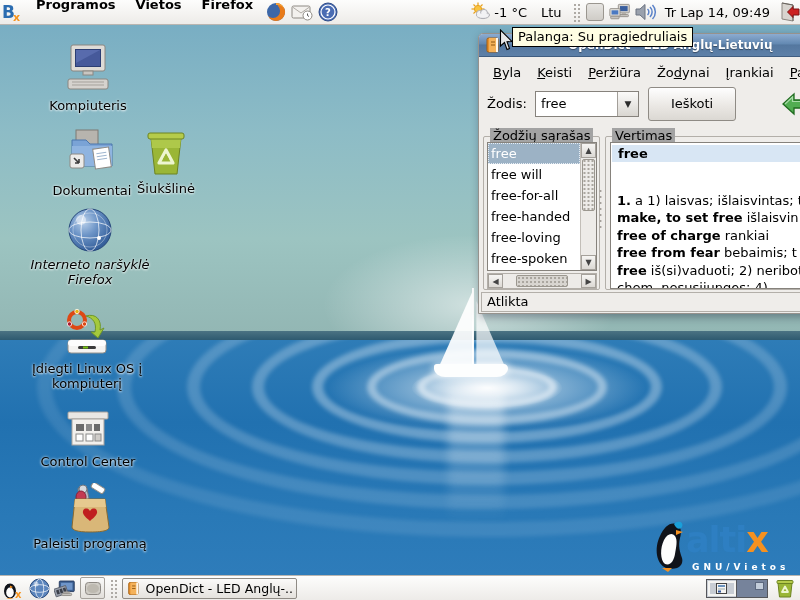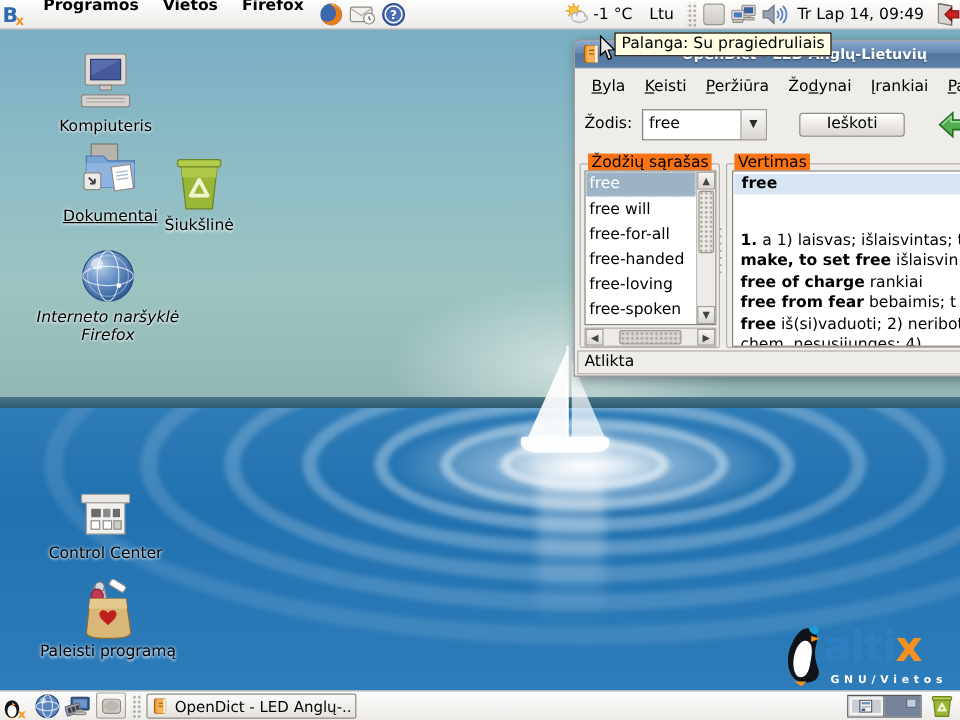--- a/index.html
+++ b/index.html
@@ -74,26 +74,26 @@
   .title-text { color:#fff; font-weight:bold; font-size:12px; margin-left:62px; white-space:nowrap;
          text-shadow:0 1px 1px rgba(0,0,0,.4); }
   .menubar { height:30px; display:flex; align-items:center; padding-left:6px; overflow:hidden; }
   .mi { padding:5px 8px; white-space:nowrap; }
   .mi u { text-decoration:underline; }
   .searchrow { height:33px; display:flex; align-items:center; padding-left:8px; position:relative; }
   .combo { display:flex; width:104px; height:26px; border:1px solid #86827c; background:#fff; margin-left:8px; }
   .combo-text { flex:1; padding:4px 0 0 5px; }
   .combo-btn { width:21px; background:linear-gradient(180deg,#fbfaf9,#d9d6d1); border-left:1px solid #a39f99;
          display:flex; align-items:center; justify-content:center; font-size:9px; color:#2b2b2b; }
-  .btn { height:20px; margin-left:27px; padding:0 22px; background:linear-gradient(180deg,#fefefe,#e9e6e2 60%,#dbd8d3);
+  .btn { height:34px; margin-left:9px; padding:0 22px; background:linear-gradient(180deg,#fefefe,#e9e6e2 60%,#dbd8d3);
          border:1px solid #8f8b85; border-radius:3px; display:flex; align-items:center; }
   .back-arrow { position:absolute; left:303px; top:4px; }
   .groups { position:absolute; left:0; top:94px; width:340px; height:164px; }
   .groupbox { position:absolute; border:1px solid #b3afa9; border-radius:2px; }
-  .group-label { position:absolute; top:-9px; left:6px; background:#f97316; padding:0 3px; white-space:nowrap; }
+  .group-label { position:absolute; top:-9px; left:6px; background:#a3a3a3; padding:0 3px; white-space:nowrap; }
   .g1 { left:4px; top:8px; width:117px; height:154px; }
   .g2 { left:126px; top:8px; width:220px; height:154px; }
   .listwrap { position:absolute; left:3px; top:5px; width:110px; height:129px; border:1px solid #86827c;
          background:#fff; display:flex; }
   .listitems { flex:1; overflow:hidden; }
   .list-item { height:21px; line-height:21px; padding-left:3px; white-space:nowrap; }
   .list-item.selected { background:#9cb2c5; color:#fff; outline:1px dotted #e8eef5; outline-offset:-1px; }
   .vscroll { width:16px; background:#edebe8; border-left:1px solid #c2beb8; display:flex; flex-direction:column; }
   .sbtn { height:15px; background:linear-gradient(180deg,#f6f5f3,#dcd9d4); border:1px solid #a5a19b;
          font-size:8px; color:#444; display:flex; align-items:center; justify-content:center; }
@@ -182,21 +182,21 @@
         <rect x="19" y="28" width="10" height="4" fill="#c9c6c1" stroke="#8a8680"></rect>
         <rect x="4" y="36" width="40" height="10" rx="2" fill="#d6d3ce" stroke="#8a8680"></rect>
         <line x1="8" y1="39" x2="40" y2="39" stroke="#a5a19b"></line>
         <line x1="8" y1="42" x2="40" y2="42" stroke="#a5a19b"></line>
       </svg>
     </div>
     <div class="dlabel">Kompiuteris</div>
   </div>
 
 
-  <div class="dicon" style="left:22px;top:118px;text-decoration:underline;">
+  <div class="dicon" style="left:22px;top:128px;">
     <div class="glyph">
       <svg width="52" height="52" viewBox="0 0 52 52">
         <rect x="10" y="2" width="22" height="26" fill="#b7b4ae" stroke="#7d7973"></rect>
         <path d="M6 12 L20 12 L24 16 L46 16 L46 38 L6 38 Z" fill="#7aa3d6" stroke="#4a76ac"></path>
         <path d="M6 18 L46 18 L46 38 L6 38 Z" fill="#8fb4e0"></path>
         <g transform="rotate(-8 36 30)">
           <rect x="28" y="20" width="16" height="20" fill="#fff" stroke="#8e8a84"></rect>
           <line x1="31" y1="25" x2="41" y2="25" stroke="#9fb6cf"></line>
           <line x1="31" y1="28" x2="41" y2="28" stroke="#9fb6cf"></line>
           <line x1="31" y1="31" x2="41" y2="31" stroke="#9fb6cf"></line>
@@ -235,20 +235,36 @@
         <ellipse cx="24" cy="24" rx="21" ry="8" fill="none" stroke="rgba(255,255,255,.7)"></ellipse>
         <ellipse cx="24" cy="24" rx="9" ry="21" fill="none" stroke="rgba(255,255,255,.7)"></ellipse>
         <ellipse cx="24" cy="24" rx="17" ry="17" fill="none" stroke="rgba(255,255,255,.35)"></ellipse>
         <circle cx="15" cy="14" r="5" fill="rgba(255,255,255,.5)"></circle>
         <circle cx="33" cy="32" r="2" fill="#fff"></circle>
       </svg>
     </div>
     <div class="dlabel">Interneto naršyklė Firefox</div>
   </div>
 
+  <div class="dicon" style="left:17px;top:308px;">
+    <div class="glyph">
+      <svg width="50" height="50" viewBox="0 0 50 50">
+        <circle cx="15" cy="12" r="8" fill="none" stroke="#dd4814" stroke-width="4"></circle>
+        <circle cx="15" cy="3.5" r="2.2" fill="#e8b512" stroke="#fff" stroke-width=".8"></circle>
+        <circle cx="7.5" cy="16" r="2.2" fill="#a81d33" stroke="#fff" stroke-width=".8"></circle>
+        <circle cx="22.5" cy="16" r="2.2" fill="#dd4814" stroke="#fff" stroke-width=".8"></circle>
+        <path d="M24 8 C34 5 40 12 38 22 L42 20 L36 30 L29 24 L33 24 C35 15 31 10 24 8 Z" fill="#a5c93c" stroke="#6f962a"></path>
+        <rect x="6" y="32" width="38" height="13" rx="3" fill="#f4f3f1" stroke="#96928c"></rect>
+        <rect x="6" y="32" width="38" height="6" rx="3" fill="#fdfdfd"></rect>
+        <rect x="16" y="38" width="18" height="3" rx="1.5" fill="#3a3a3a"></rect>
+        <rect x="21" y="38.5" width="5" height="2" fill="#76c410"></rect>
+      </svg>
+    </div>
+    <div class="dlabel">Įdiegti Linux OS į kompiuterį</div>
+  </div>
 
   <div class="dicon" style="left:18px;top:411px;">
     <div class="glyph">
       <svg width="42" height="40" viewBox="0 0 42 40">
         <rect x="1" y="1" width="40" height="7" rx="1" fill="#e9e7e4" stroke="#a5a19d"></rect>
         <rect x="5" y="8" width="32" height="26" fill="#f2f0ed" stroke="#a5a19d"></rect>
         <rect x="9" y="13" width="8" height="7" fill="#6b6b6b"></rect>
         <rect x="19" y="13" width="6" height="7" fill="#8a8a8a"></rect>
         <rect x="27" y="13" width="6" height="7" fill="#6b6b6b"></rect>
         <rect x="9" y="23" width="7" height="7" fill="#fff" stroke="#8a8a8a"></rect>

